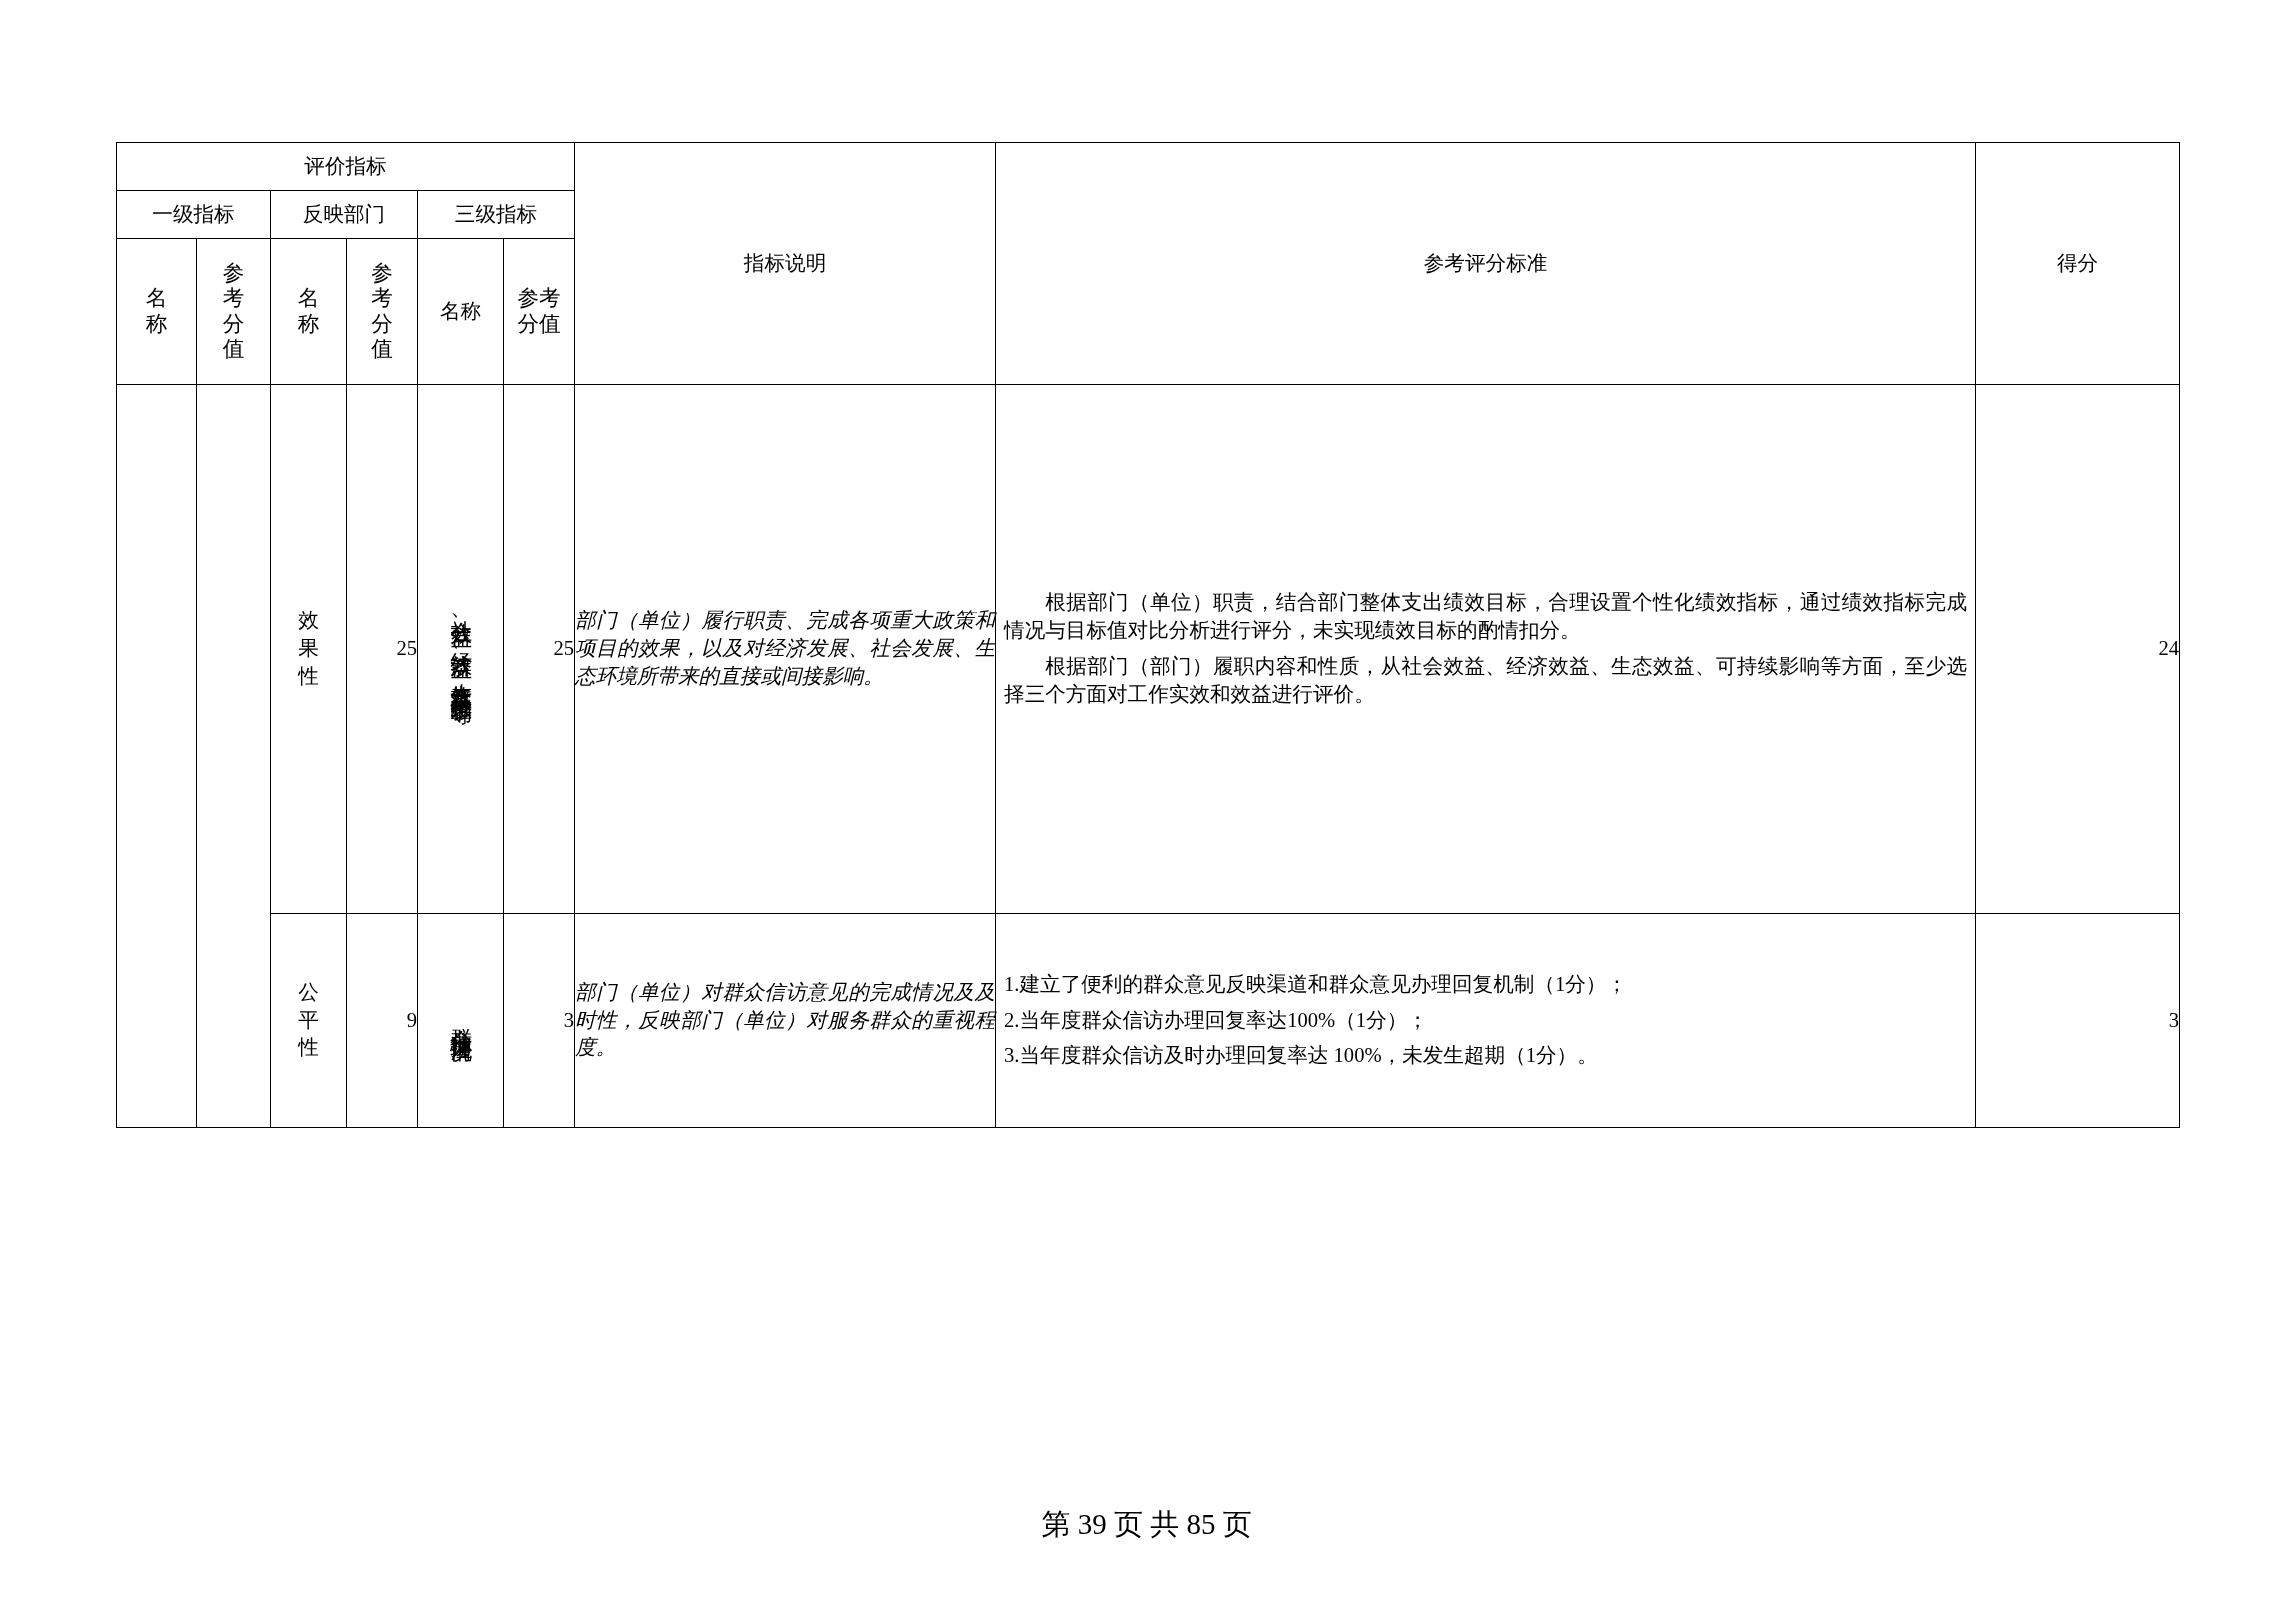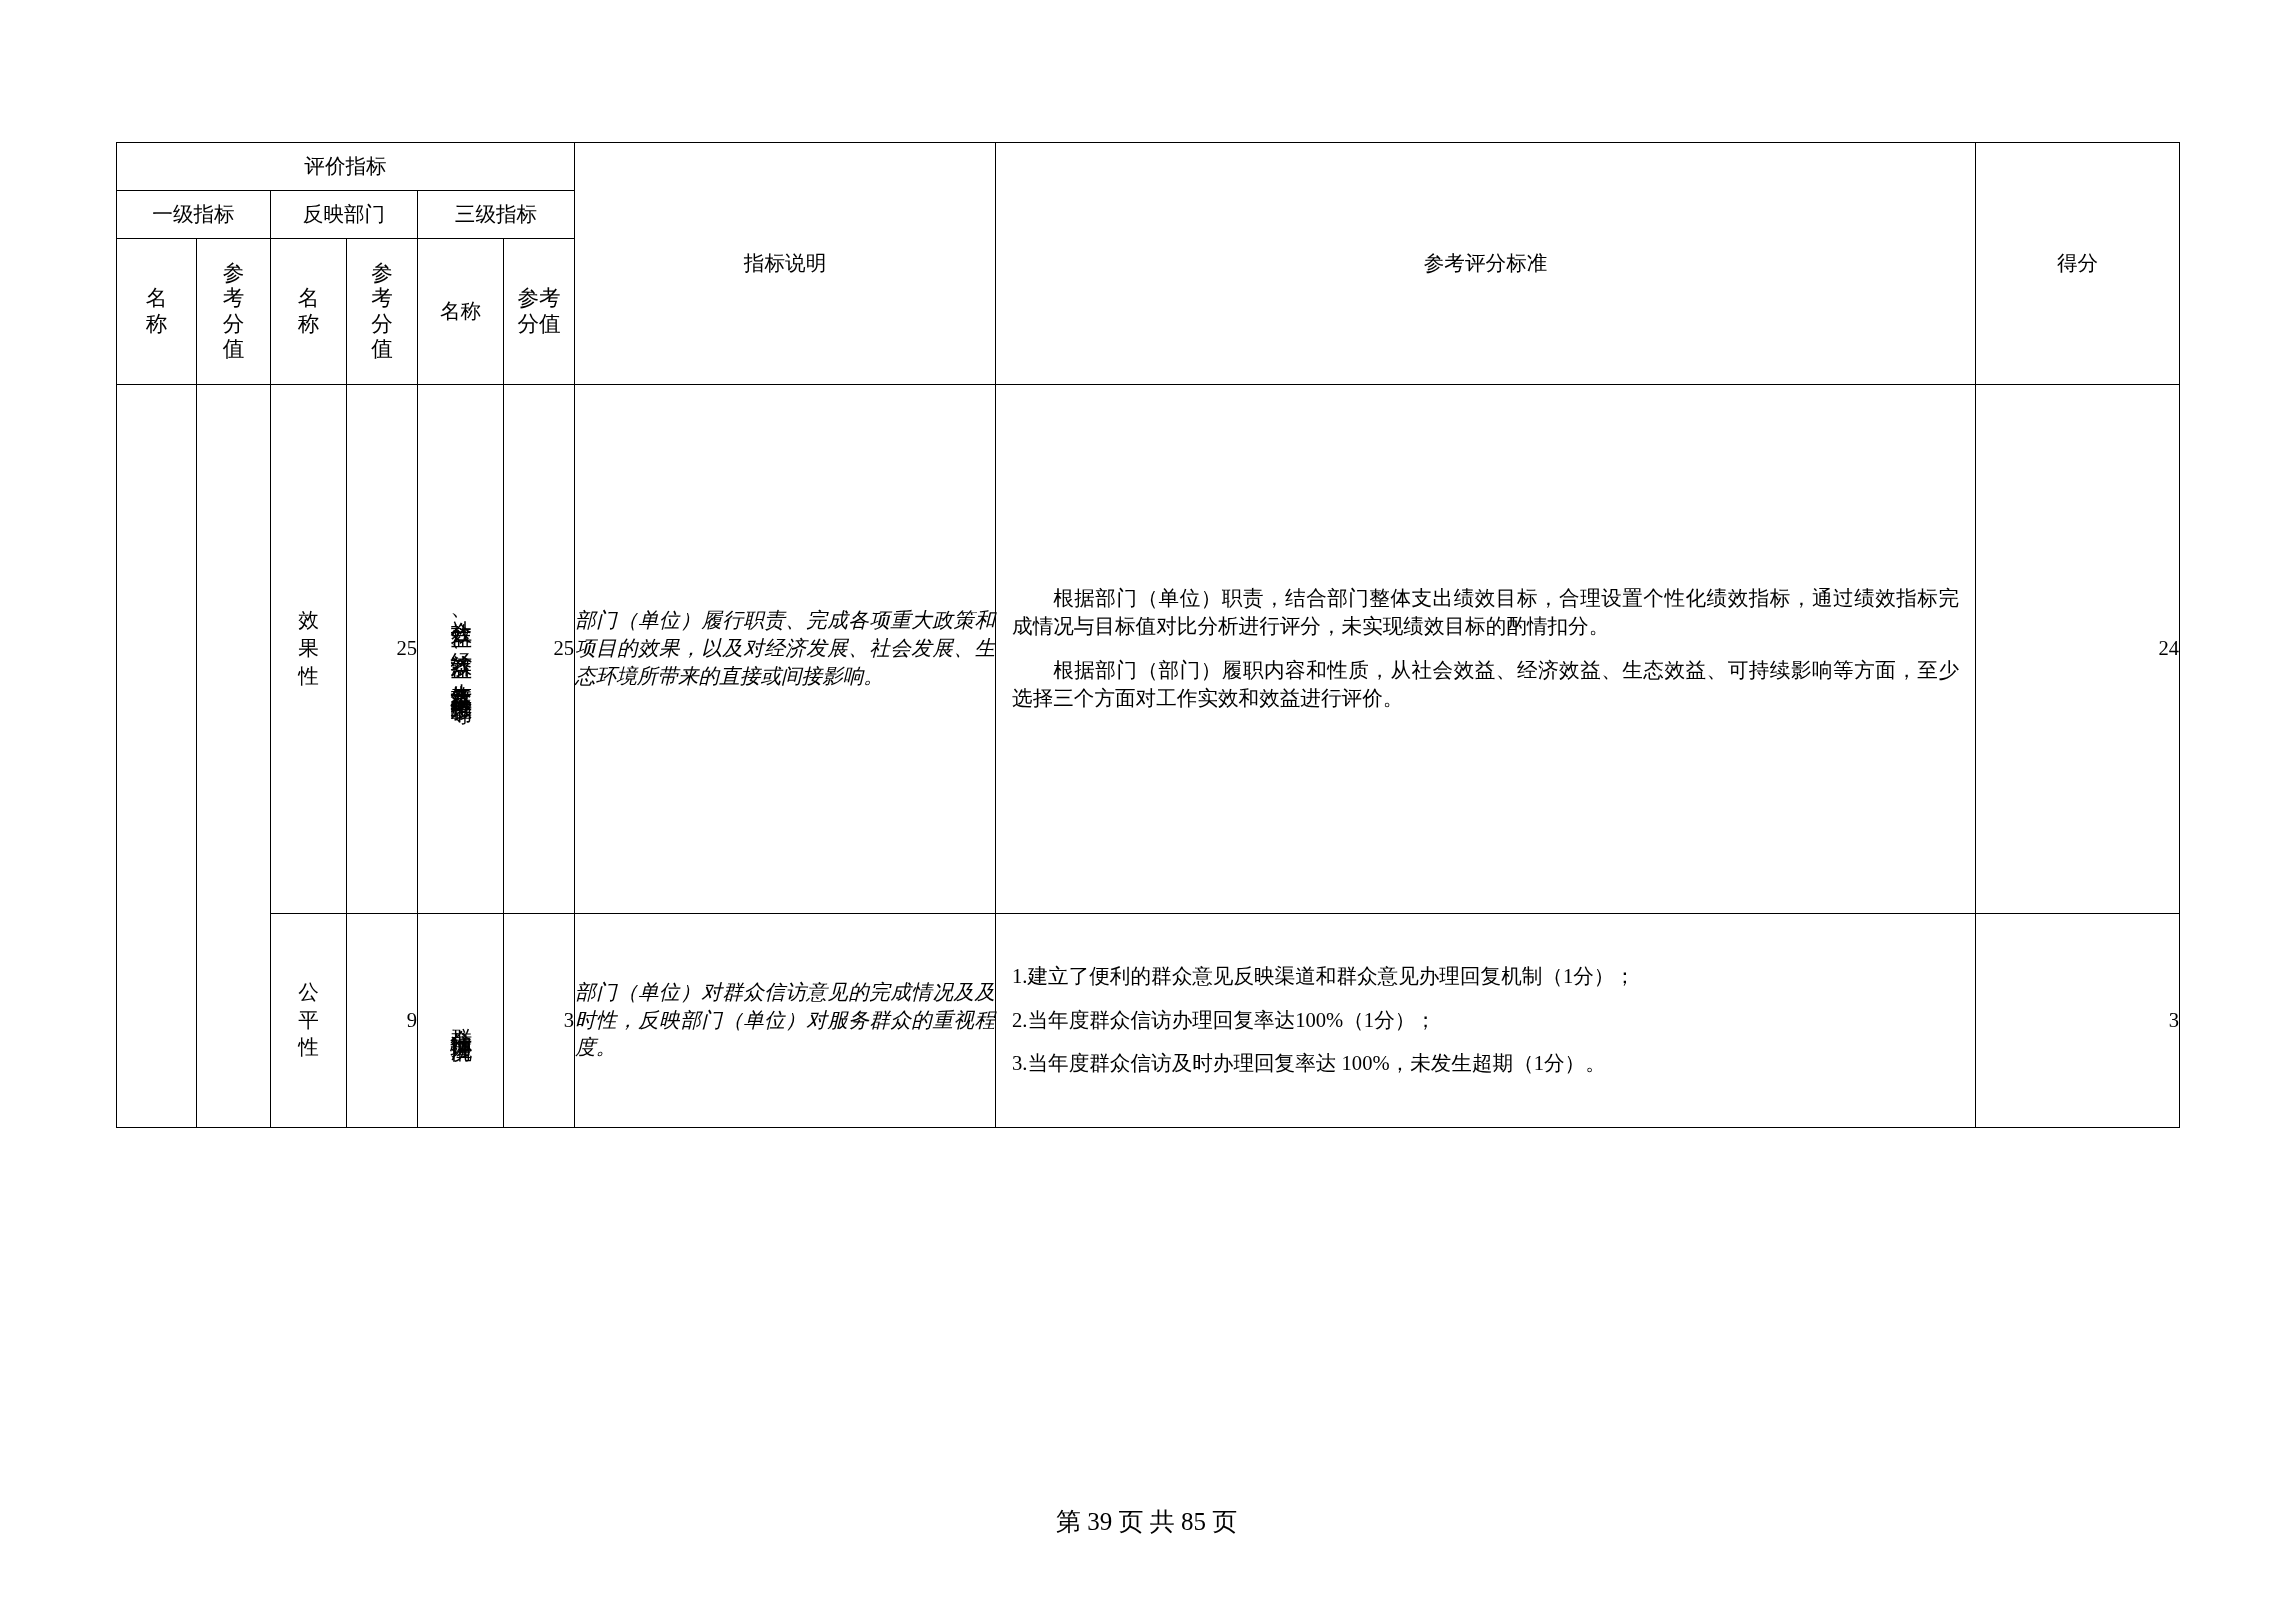--- a/index.html
+++ b/index.html
@@ -96,40 +96,40 @@
     font-style: italic;
   }
   .std {
     font-size: 21.6px;
     line-height: 1.75;
     text-align: justify;
     text-justify: inter-ideograph;
     padding: 11.8px 17.6px;
     vertical-align: middle;
   }
-  .std p { margin: 16px; text-indent: 2em; }
+  .std p { margin: 8px; text-indent: 2em; }
   .std .listline { text-indent: 0; }
   .score {
     font-size: 21.6px;
     text-align: right;
     margin-top: 20px;
   }
   .vname {
     text-align: center;
     font-size: 21.6px;
     line-height: 1.5;
   }
   .vname span { display: block; }
   .footer {
     position: absolute;
     left: 0;
     top: 1505px;
     width: 2293px;
     text-align: center;
-    font-size: 25px;
+    font-size: 29px;
     font-family: "Liberation Serif", serif;
   }
 </style>
 </head>
 <body>
 
 <div class="page">
 
   <div class="sheet">
     <table class="grid">

